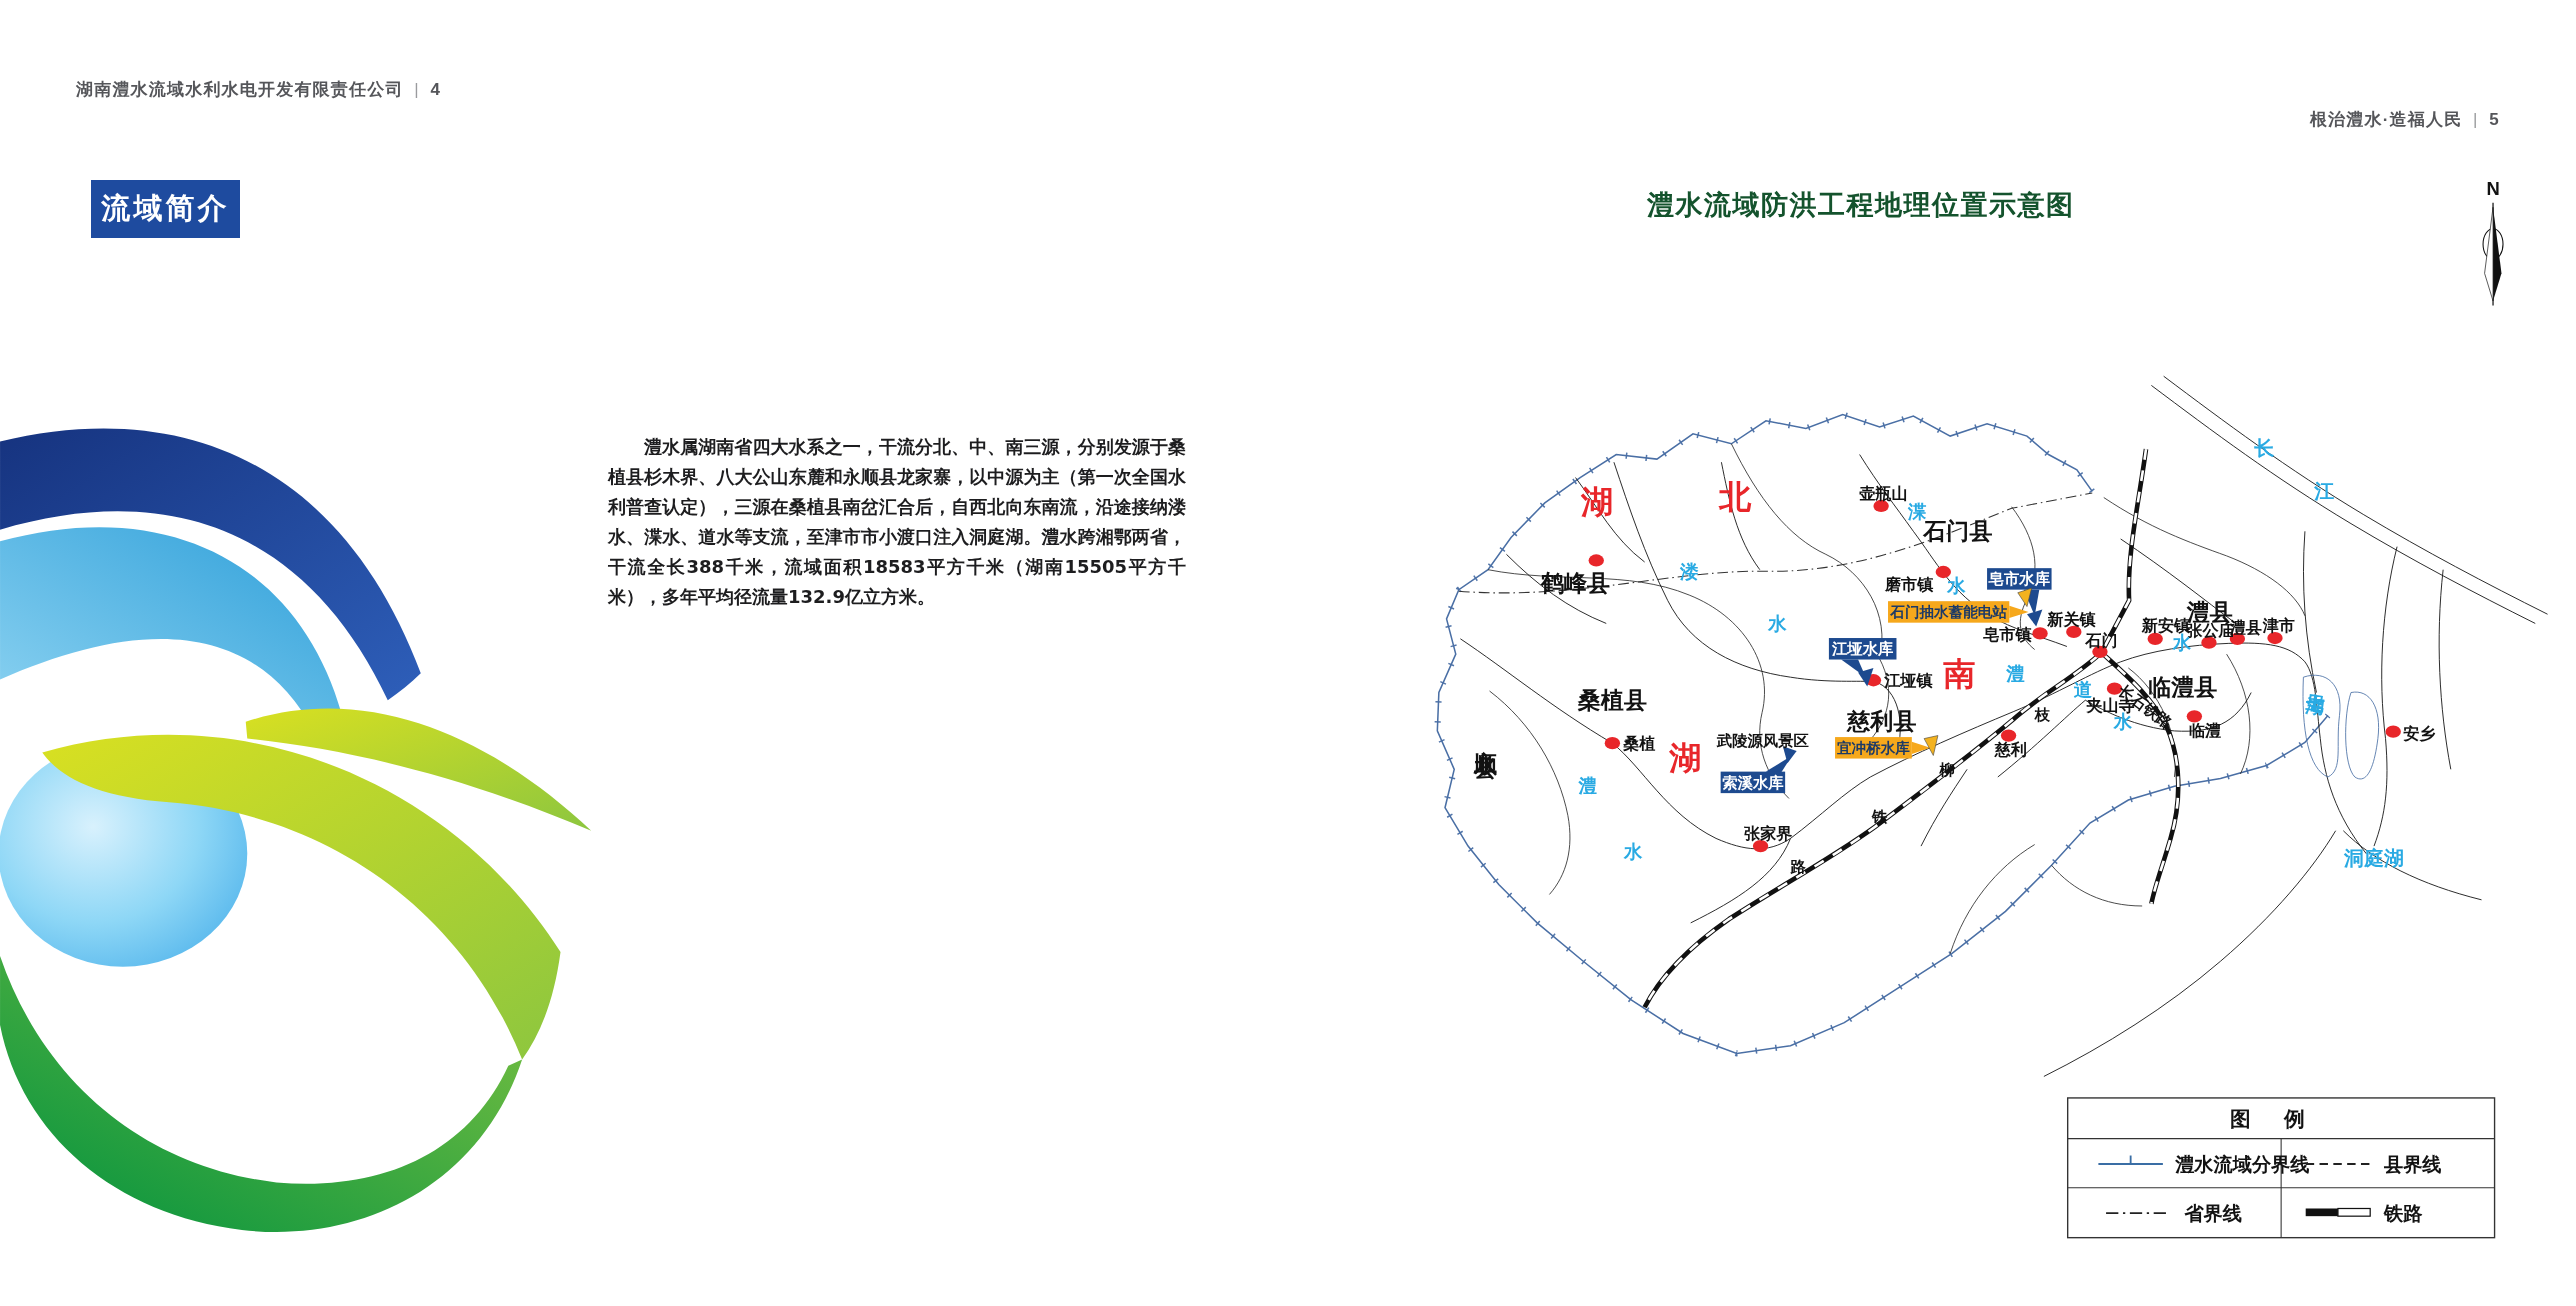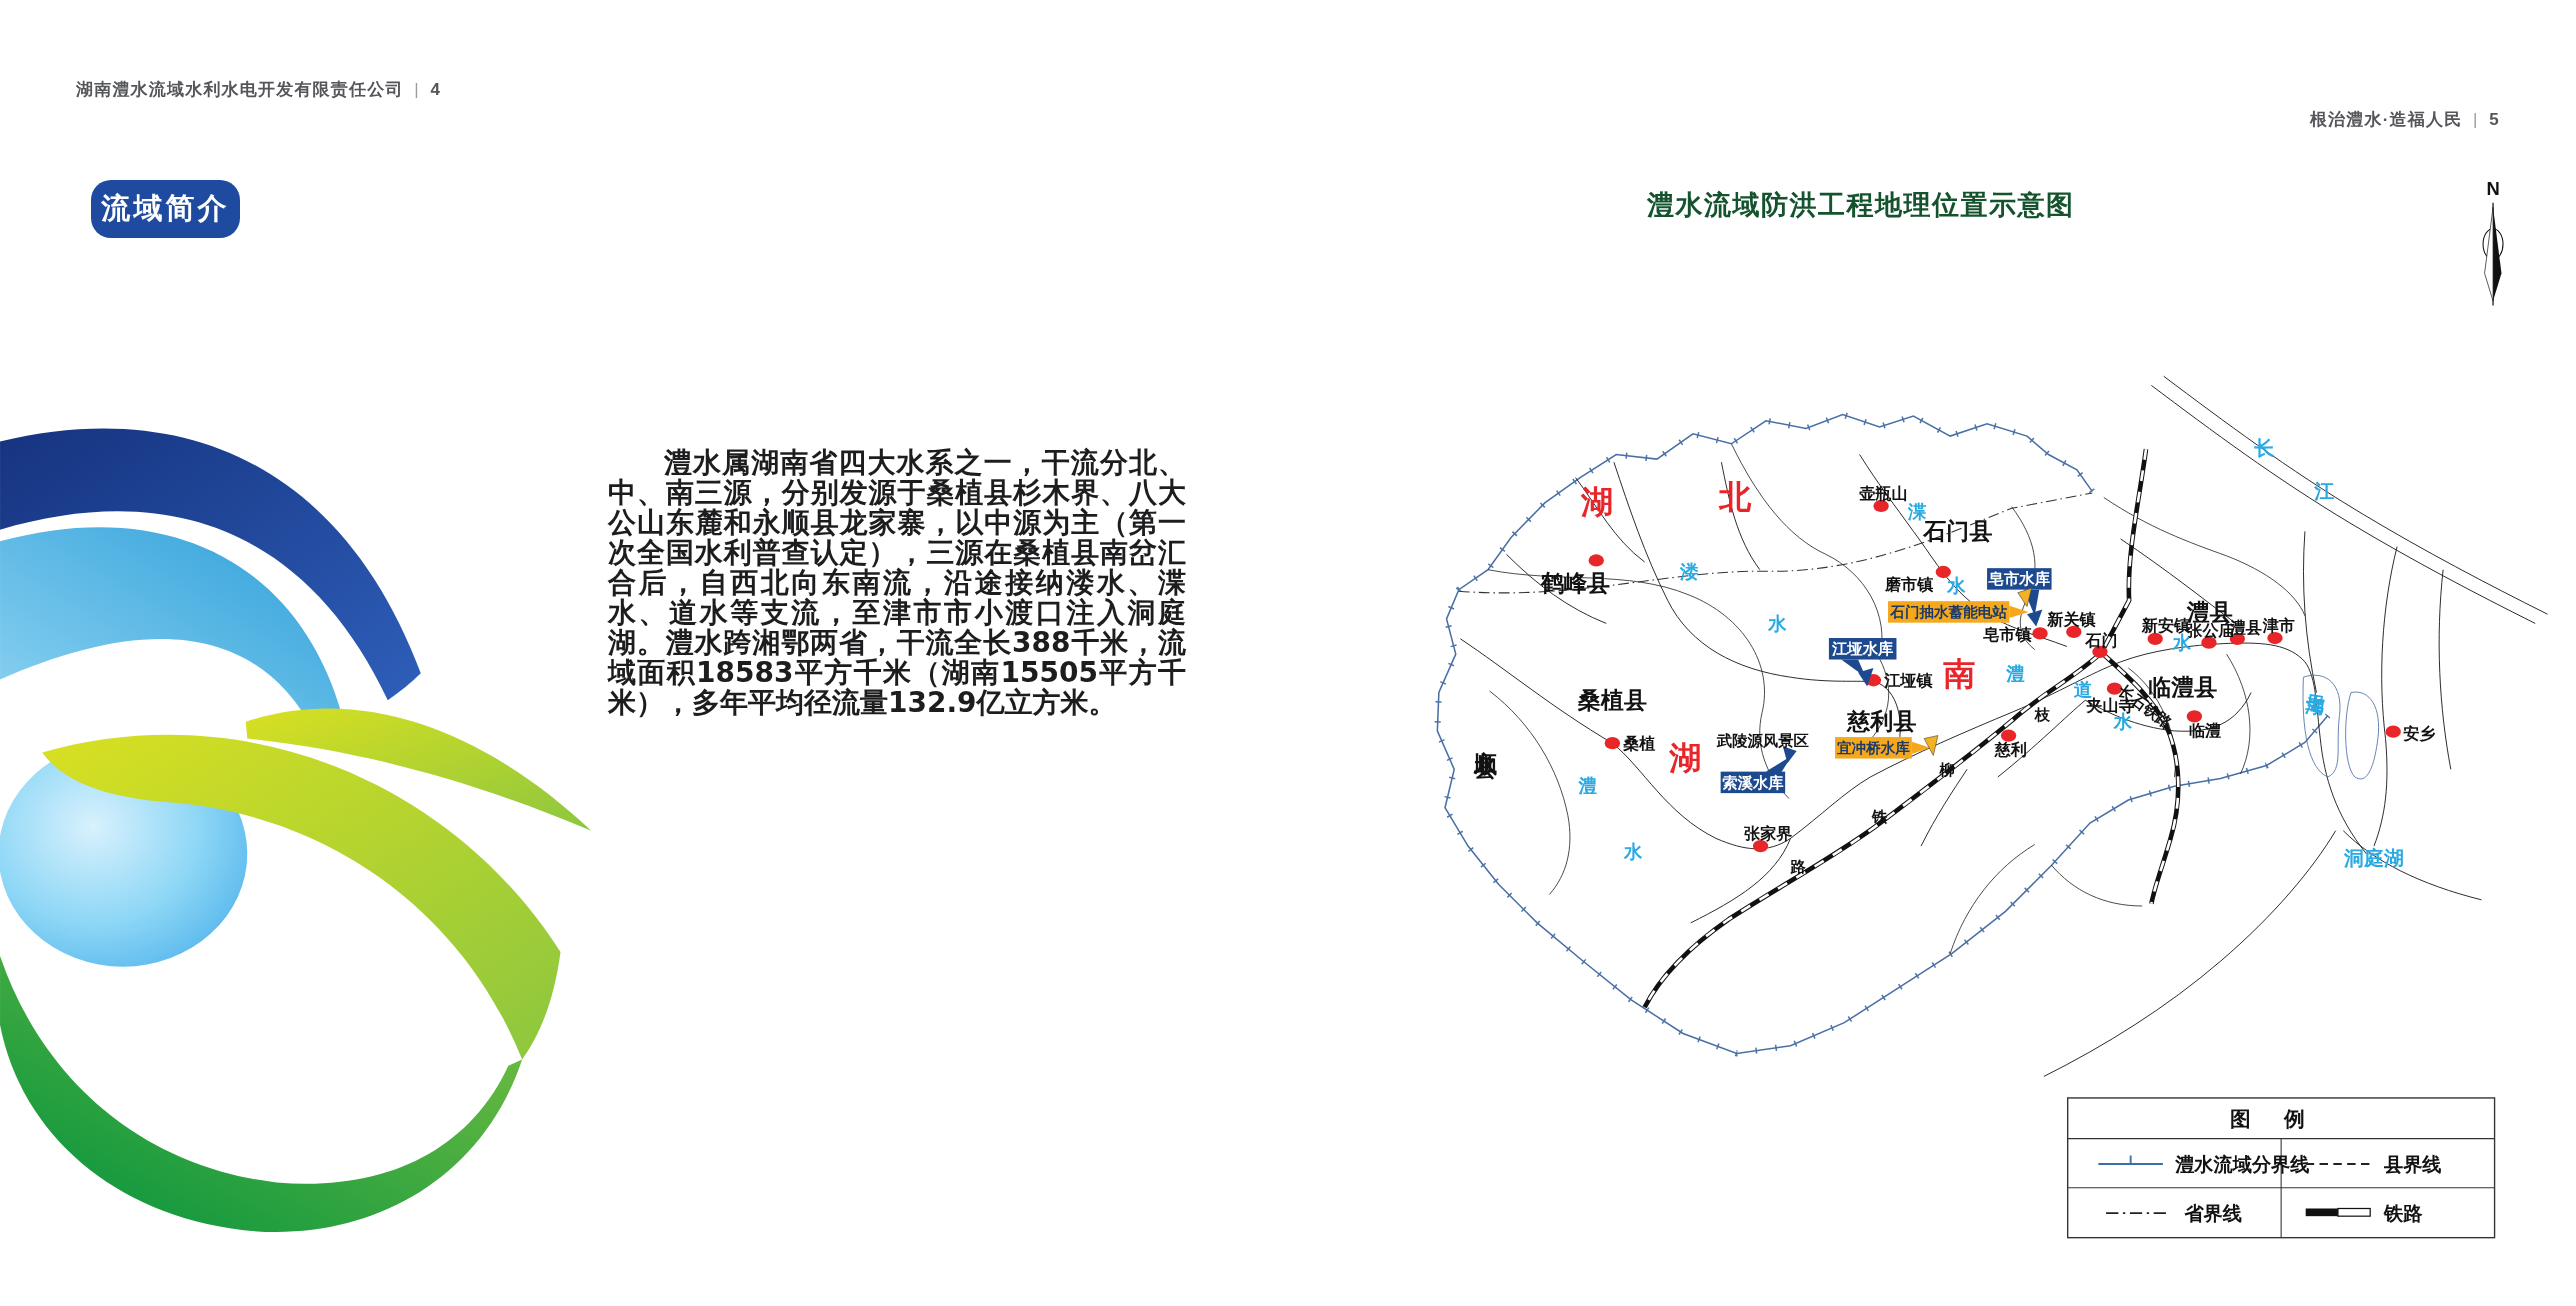--- a/index.html
+++ b/index.html
@@ -6,24 +6,24 @@
   .page{position:relative;width:2576px;height:1306px;background:#ffffff;overflow:hidden;
         font-family:"Liberation Sans","DejaVu Sans",sans-serif;}
   
   .hdr{position:absolute;top:78px;font-size:17px;font-weight:700;color:#55565a;letter-spacing:1.2px;white-space:nowrap;text-align:right;}
   .hdr .sep{color:#9a9b9e;font-weight:400;padding:0 10.7px;}
   .hdr-left{left:76px;}
   .hdr-right{right:76px;text-align:right;margin-top:30px;}
   
   .badge{position:absolute;left:91px;top:180px;width:149px;height:58px;background:#1e4b9f;
          color:#fff;font-size:29px;font-weight:800;letter-spacing:3.1px;
-         display:flex;align-items:center;justify-content:center;border-radius:20px;}
+         display:flex;align-items:center;justify-content:center;}
   
   .bodytext{position:absolute;left:608px;top:432px;width:578px;color:#1d1d1f;}
-  .bodytext p{margin:16px 0 28px 0;font-size:28px;line-height:30px;font-weight:600;
+  .bodytext p{margin:0 0 28px 0;font-size:18px;line-height:30px;font-weight:600;
               text-align:justify;text-indent:2em;font-family:"DejaVu Sans","Liberation Sans",sans-serif;}
   
   .maptitle{position:absolute;left:1647px;top:187px;font-size:27px;font-weight:800;color:#14532d;letter-spacing:1.5px;}
   
   .vlabel{position:absolute;writing-mode:vertical-rl;text-orientation:upright;font-weight:700;}
   .v-county{left:1471px;top:731px;font-size:23px;color:#121212;letter-spacing:3.8px;}
   .v-lake{left:2306px;top:679px;font-size:18.4px;color:#29aae3;transform:rotate(8deg);letter-spacing:1.5px;}
   
   svg text{font-family:"Liberation Sans","DejaVu Sans",sans-serif;}
   .prov{font-size:42px;font-weight:800;fill:#e8262a;}

